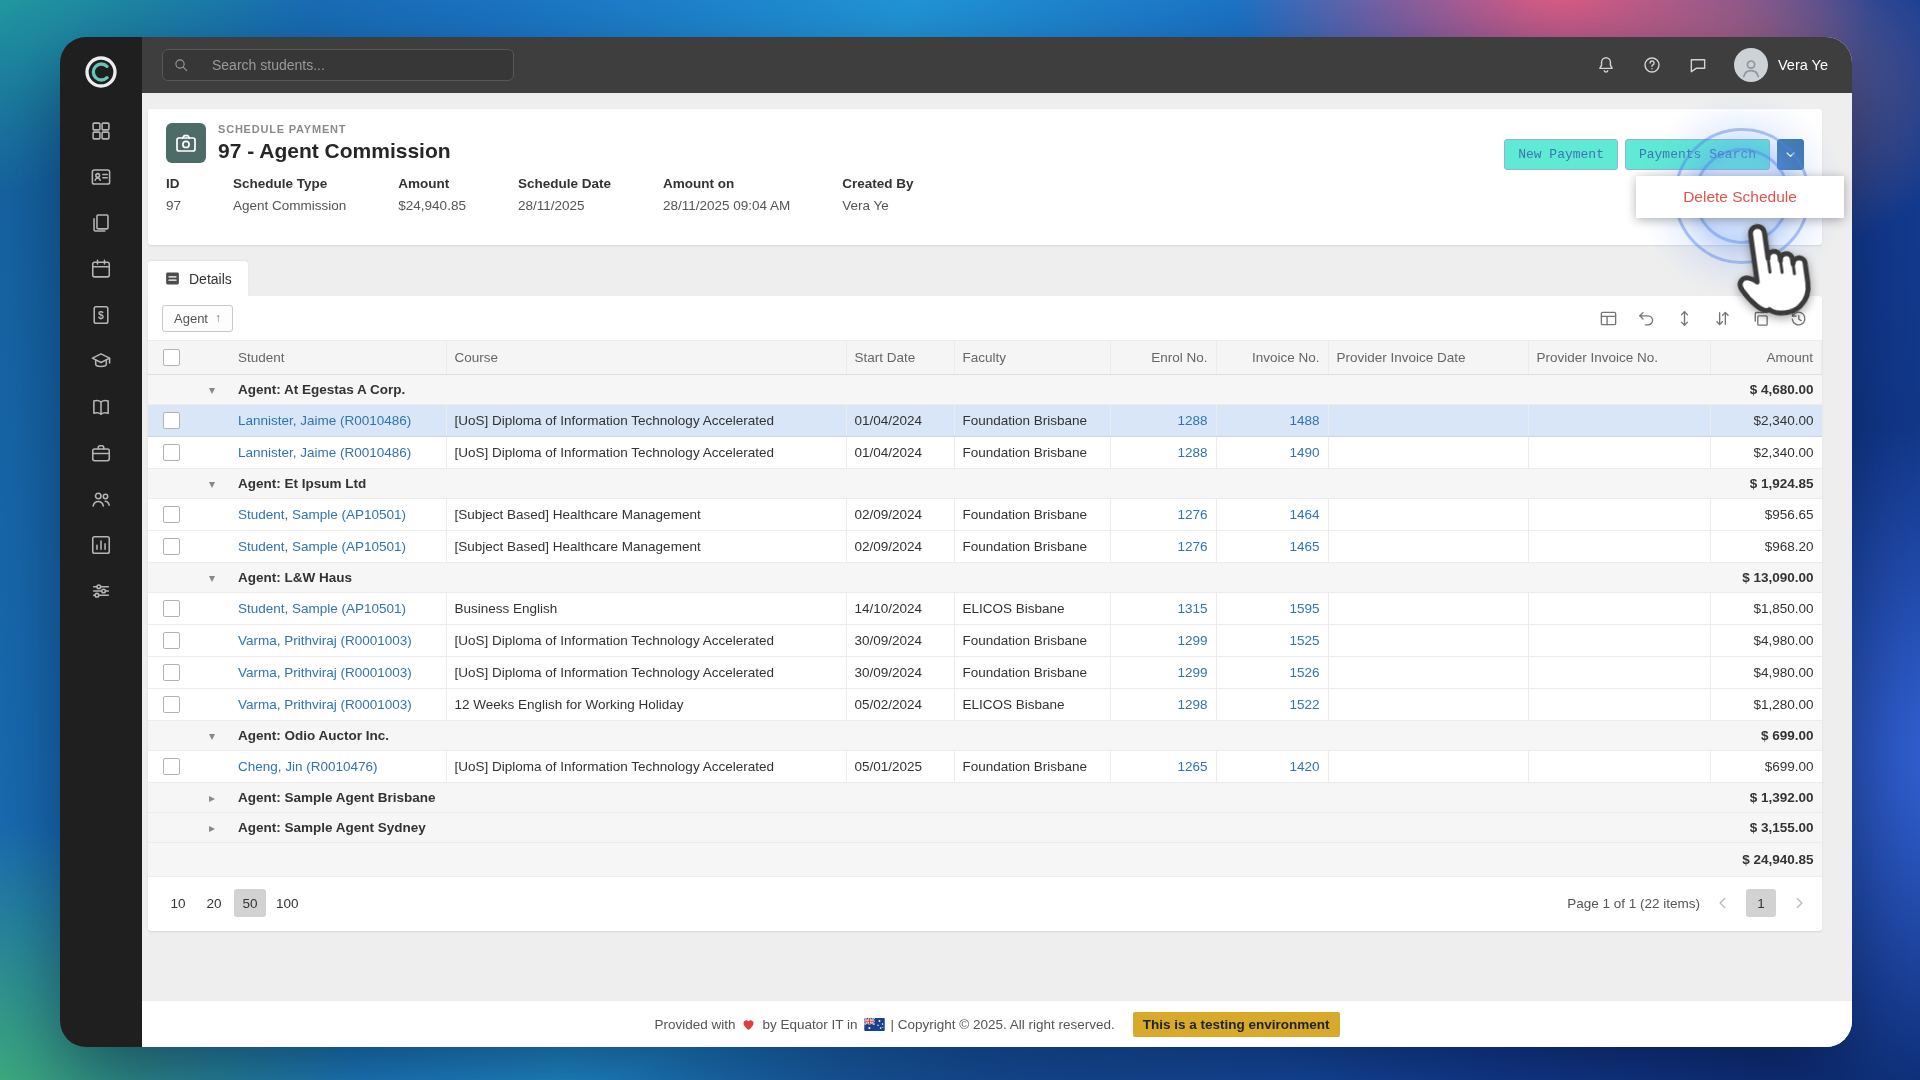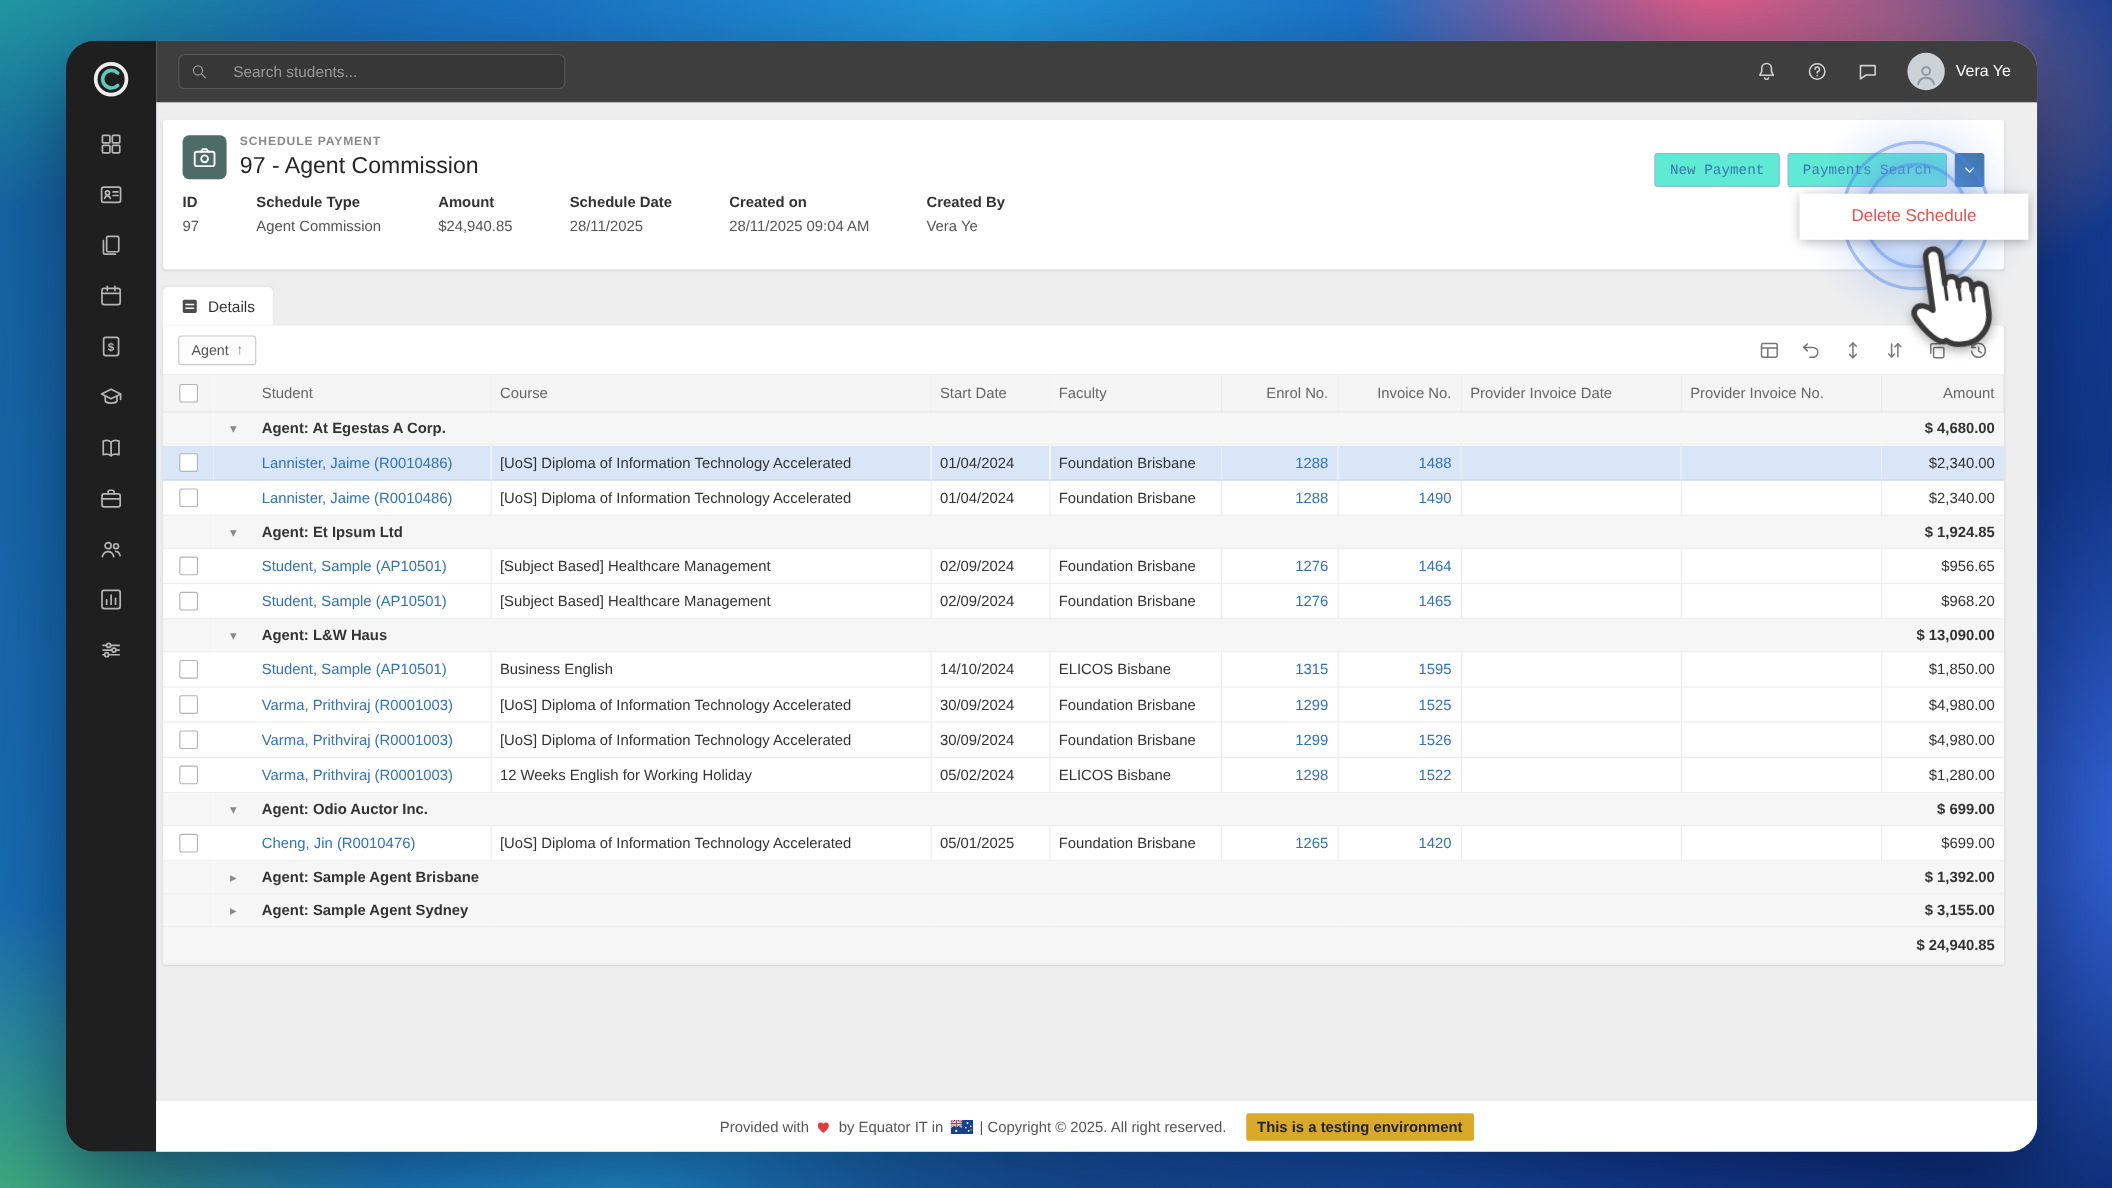--- a/index.html
+++ b/index.html
@@ -39,21 +39,21 @@
 .avatar .icn{width:24px;height:24px;margin-bottom:2px}
 .user-name{color:#fff;font-size:14.5px}
 
 
 .content{flex:1;padding:16px 30px 0 6px;display:flex;flex-direction:column;min-height:0;overflow:hidden}
 .header-card{background:#fff;border-radius:3px;box-shadow:0 1px 2px rgba(0,0,0,.1);padding:14px 18px 32px}
 .header-top{display:flex;align-items:flex-start}
 .header-icon{width:40px;height:40px;border-radius:6px;background:#4d6b67;color:#fff;display:flex;align-items:center;justify-content:center;margin-right:12px}
 .header-icon .icn{width:24px;height:24px}
 .eyebrow{font-size:11px;color:#8a8a8a;letter-spacing:.8px;font-weight:700}
-.page-title{font-size:21px;font-weight:400;color:#262626;margin-top:4px}
+.page-title{font-size:21px;font-weight:700;color:#262626;margin-top:4px}
 .header-actions{margin-left:auto;display:flex;align-items:center;margin-top:16px}
 .btn-outline{border:1px solid #8fb4da;background:#5eead4;color:var(--accent,#3d76ae);font-size:13px;padding:7px 13px;border-radius:3px;cursor:pointer;font-family:Liberation Mono, monospace;white-space:nowrap}
 .btn-outline + .btn-outline{margin-left:7px}
 .btn-caret{margin-left:7px;width:27px;height:31px;background:var(--accent,#3d76ae);border:1px solid var(--accent,#3d76ae);border-radius:3px;color:#fff;display:flex;align-items:center;justify-content:center;cursor:pointer}
 .btn-caret .icn{width:15px;height:15px}
 .info-row{display:flex;gap:52px;margin-top:6px}
 .info-label{font-size:13.5px;font-weight:700;color:#333}
 .info-value{font-size:13.5px;color:#555;margin-top:7px}
 
 
@@ -287,21 +287,21 @@
             </div>
             <div>
               <div class="info-label">Amount</div>
               <div class="info-value">$24,940.85</div>
             </div>
             <div>
               <div class="info-label">Schedule Date</div>
               <div class="info-value">28/11/2025</div>
             </div>
             <div>
-              <div class="info-label">Created on</div>
+              <div class="info-label">Amount on</div>
               <div class="info-value">28/11/2025 09:04 AM</div>
             </div>
             <div>
               <div class="info-label">Created By</div>
               <div class="info-value">Vera Ye</div>
             </div>
           </div>
       </section>
 
       <div class="tab-strip">
@@ -600,20 +600,42 @@
                 <td colspan="8">Agent: Sample Agent Sydney</td>
                 <td class="num">$ 3,155.00</td>
               </tr>
               <tr class="grand-row">
                 <td colspan="10"></td>
                 <td class="num">$ 24,940.85</td>
               </tr>
             </tbody>
         </table>
 
+        <div class="grid-pagination">
+          <div class="page-sizes">
+              <div class="size-btn">10</div>
+              <div class="size-btn">20</div>
+              <div class="size-btn active">50</div>
+              <div class="size-btn">100</div>
+            </div>
+          <div class="pager">
+            <span class="page-summary">Page 1 of 1 (22 items)</span>
+            <span class="chev icn">
+                <svg viewBox="0 0 24 24" fill="none" stroke="currentColor" stroke-width="1.7" stroke-linecap="round" stroke-linejoin="round">
+                  <path d="m14.2 6-6 6 6 6" stroke-width="2"></path>
+                </svg>
+              </span>
+            <div class="page-btn">1</div>
+            <span class="chev icn">
+                <svg viewBox="0 0 24 24" fill="none" stroke="currentColor" stroke-width="1.7" stroke-linecap="round" stroke-linejoin="round">
+                  <path d="m9.8 6 6 6-6 6" stroke-width="2"></path>
+                </svg>
+              </span>
+          </div>
+        </div>
       </section>
     </div>
 
     <footer class="app-footer">
       <span>Provided with</span>
       <span class="heart icn">
           <svg viewBox="0 0 24 24" fill="none" stroke="currentColor" stroke-width="1.7" stroke-linecap="round" stroke-linejoin="round">
             <path d="M12 20.6S4 15.3 4 9.9A4.4 4.4 0 0 1 12 7.3 4.4 4.4 0 0 1 20 9.9c0 5.4-8 10.7-8 10.7z" fill="#e23b3b" stroke="none"></path>
           </svg>
         </span>

